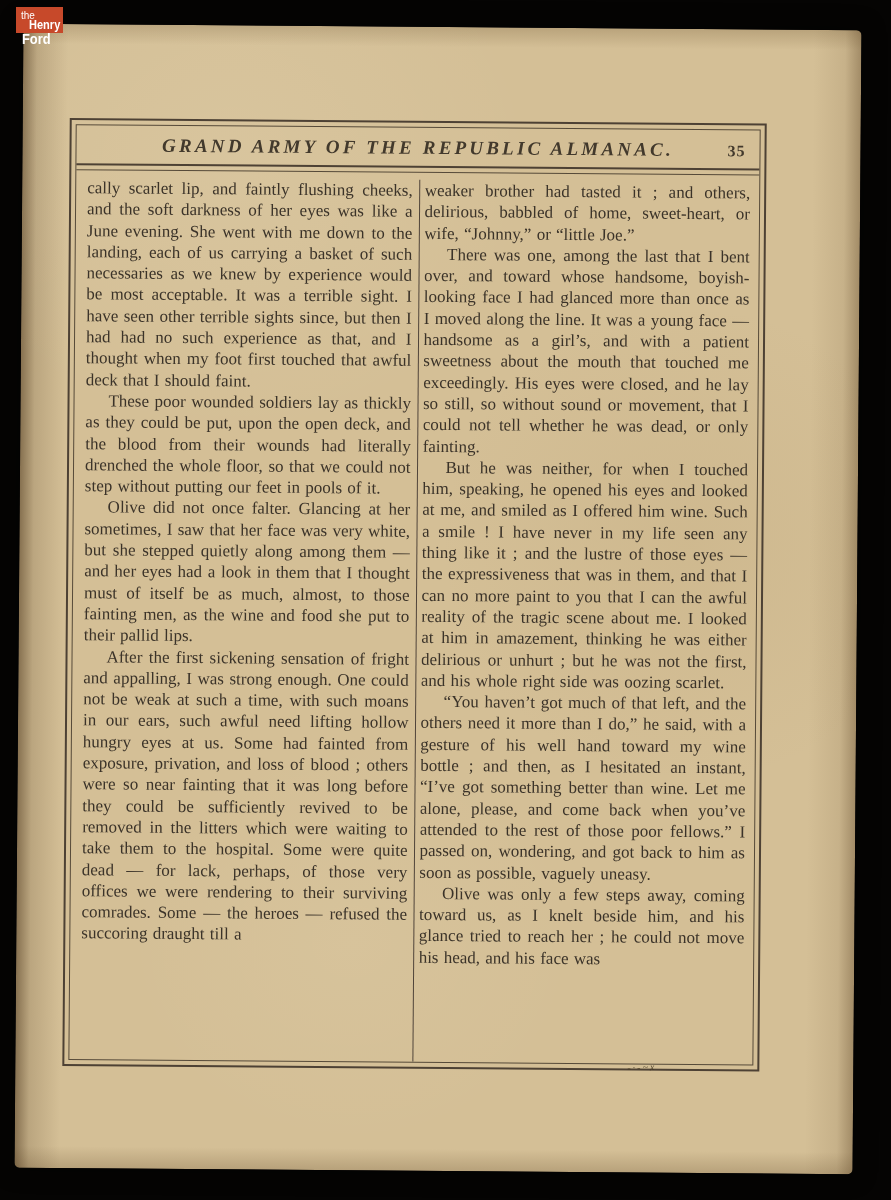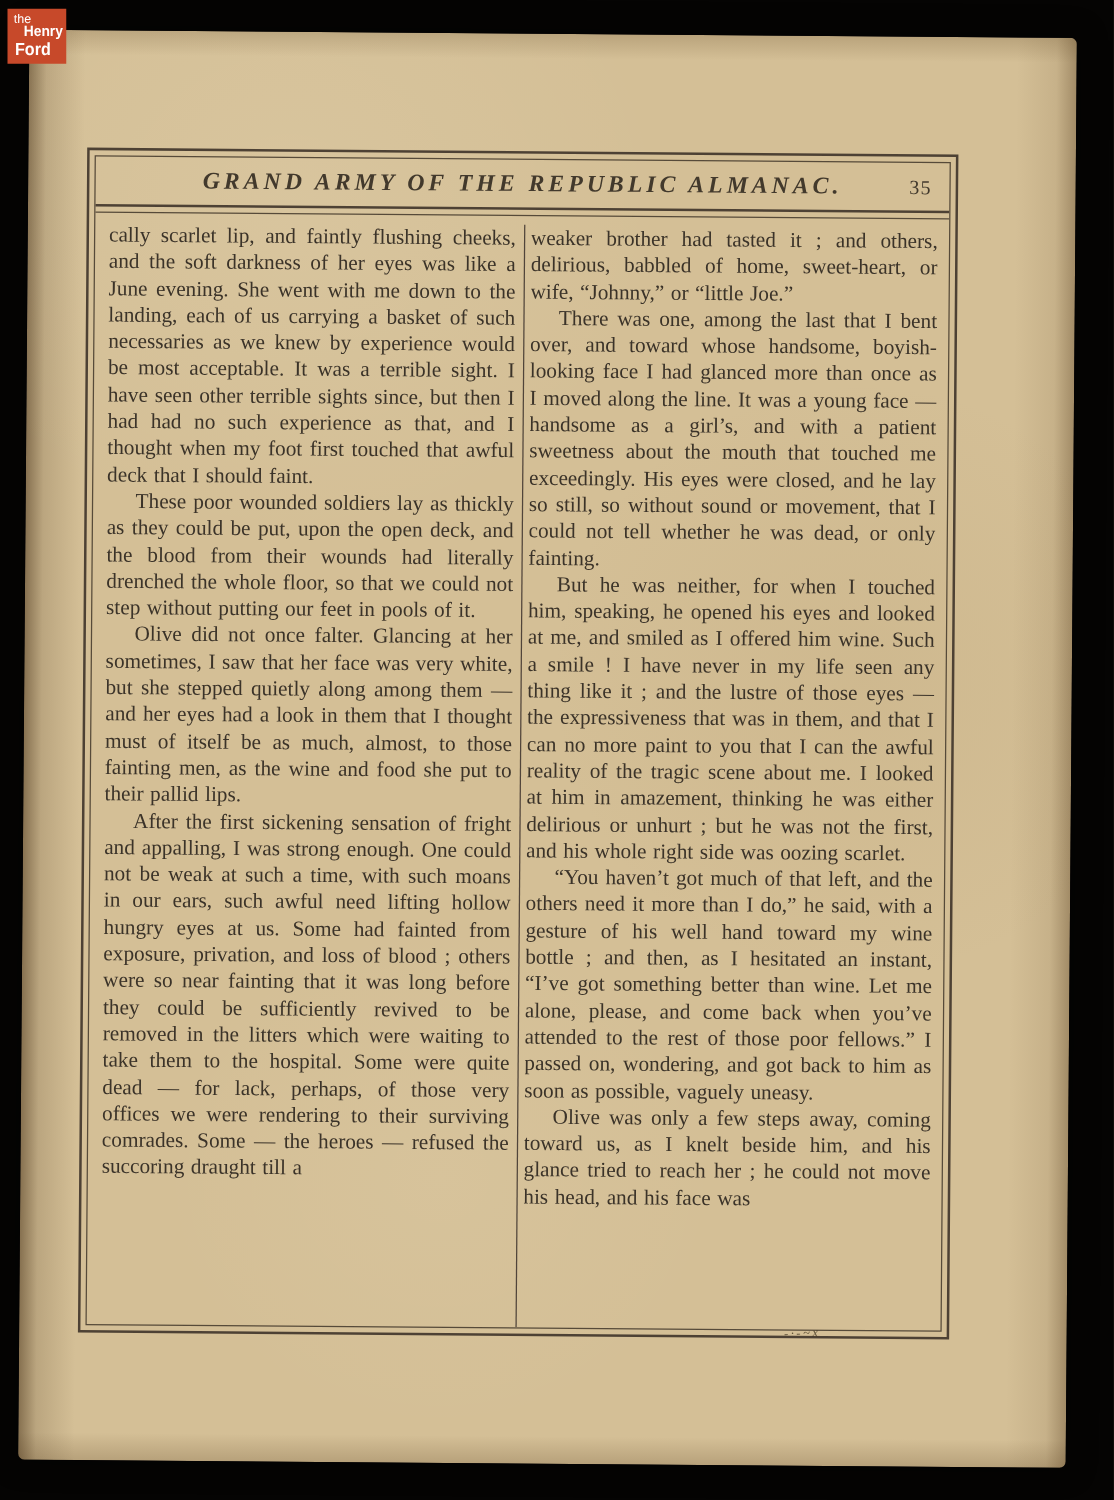--- a/index.html
+++ b/index.html
@@ -27,38 +27,38 @@
   .frame{position:absolute;left:47px;top:94px;width:697px;height:948px;
     border:2px solid #4d4134;box-sizing:border-box;}
   .frame-inner{position:absolute;left:4px;top:4px;right:4px;bottom:4px;
     border:1px solid #564a39;display:flex;flex-direction:column;}
 
   .head{position:relative;height:38px;flex:none;}
   .head-title{position:absolute;left:0;right:0;top:9px;text-align:center;
     font-style:italic;font-weight:600;font-size:19px;letter-spacing:3.2px;
     color:#42392c;white-space:nowrap;}
   .head-num{position:absolute;right:14px;top:12px;font-size:16px;
-    letter-spacing:1px;color:#42392c;}
+    letter-spacing:1px;color:#42392c;font-weight:bold;}
   .head-rule{flex:none;height:4px;border-top:2px solid #4d4134;
     border-bottom:1px solid #564a39;margin:0 0;}
 
   .columns{flex:1 1 auto;display:flex;padding:7px 9px 0 11px;overflow:hidden;}
   .col{width:327px;overflow:hidden;}
   .col-divider{width:1px;background:#50443a;margin:0 5px 0 6px;flex:none;}
 
   .para{margin:0;text-align:justify;font-size:17px;line-height:21.3px;
     color:#3b3329;word-spacing:1px;}
   .para.indent{text-indent:1.35em;}
 
   .pencil-mark{position:absolute;left:612px;top:1033px;font-size:10px;
     font-style:italic;color:rgba(62,50,28,0.78);letter-spacing:2px;
     transform:rotate(-3deg);white-space:nowrap;}
 
   
-  .thf-logo{position:absolute;left:6px;top:7px;width:47px;height:44px;
+  .thf-logo{position:absolute;left:16px;top:7px;width:47px;height:26px;
     color:#fff;font-family:"Liberation Sans",sans-serif;line-height:1;}
   .thf-the{position:absolute;left:5px;top:4px;font-size:10px;font-weight:400;}
   .thf-henry{position:absolute;left:13px;top:12px;font-size:12px;font-weight:700;
     transform:scaleX(0.92);transform-origin:left;}
   .thf-ford{position:absolute;left:6px;top:25px;font-size:14px;font-weight:700;
     transform:scaleX(0.92);transform-origin:left;}
 </style>
 </head>
 <body>
 

